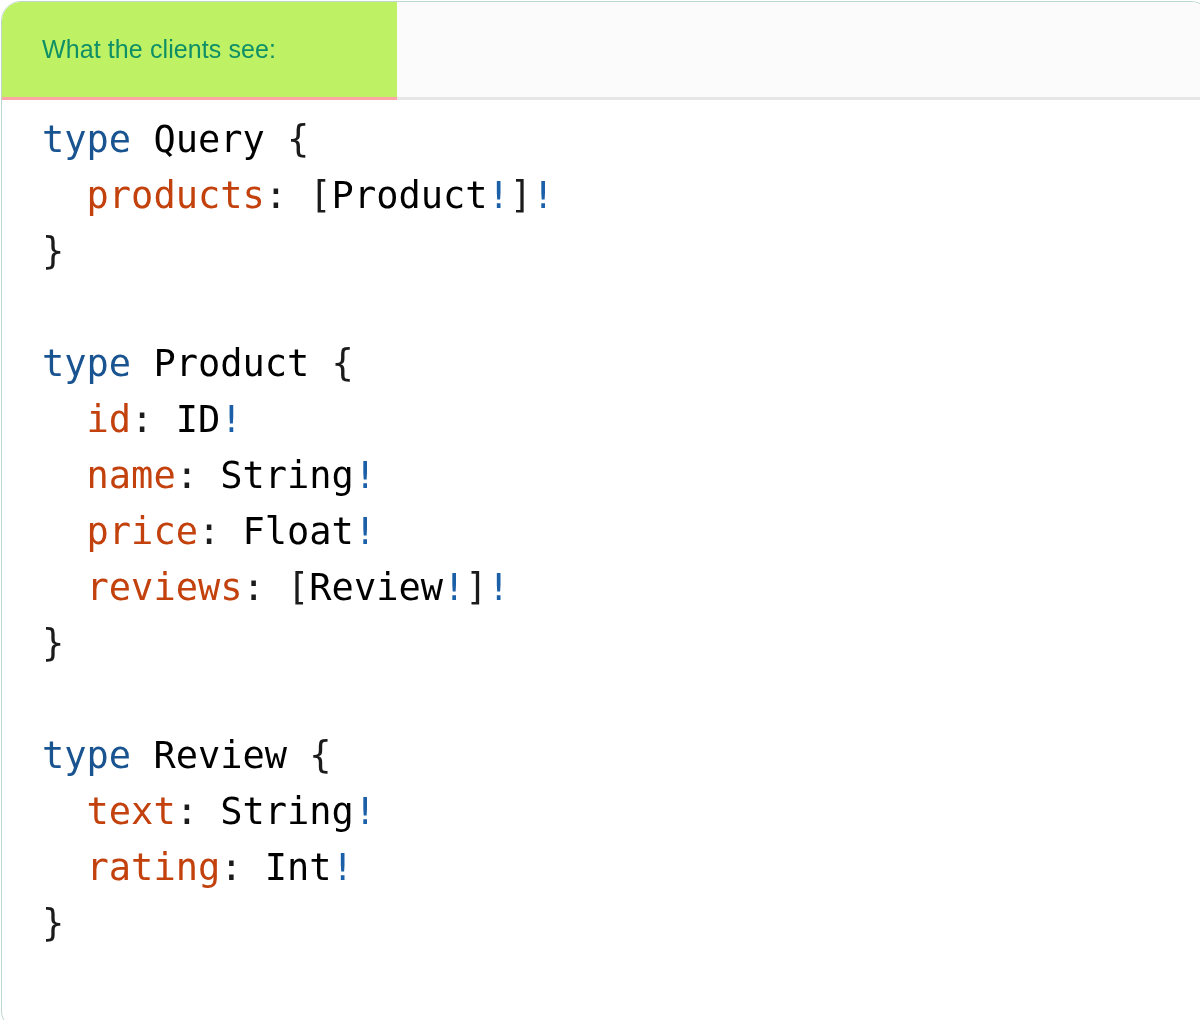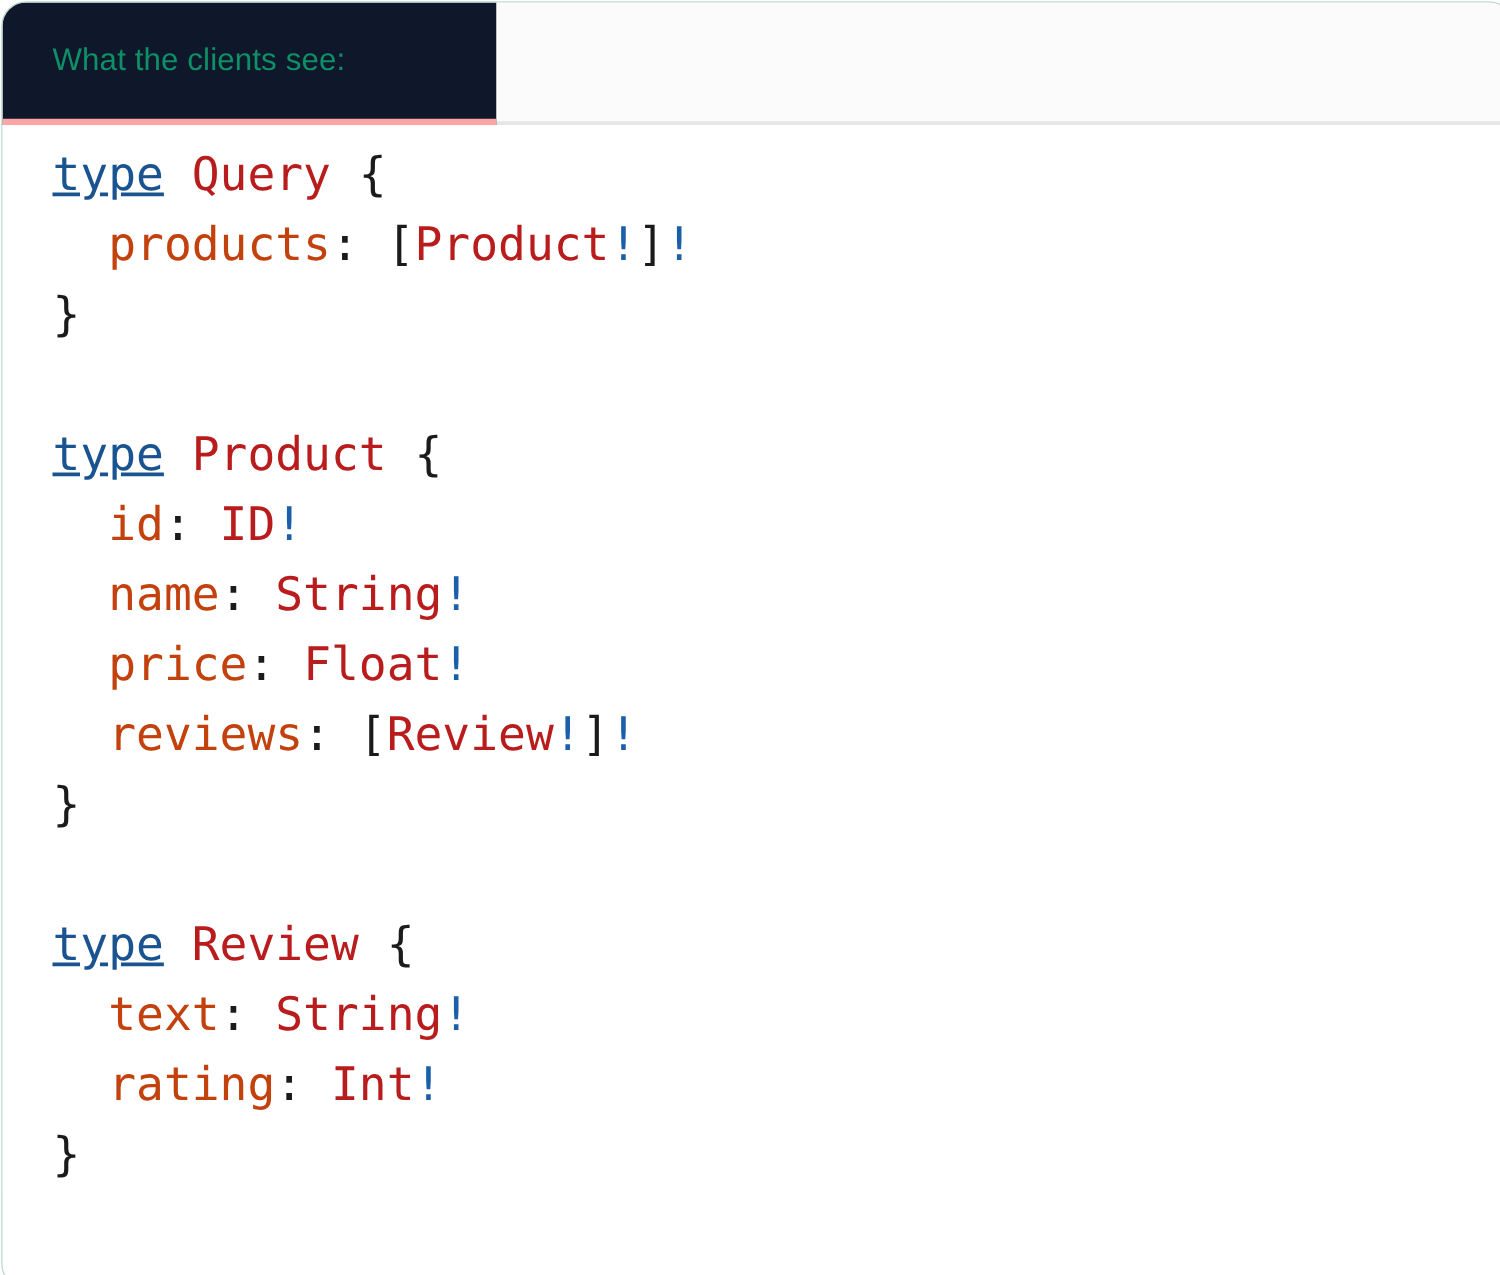--- a/index.html
+++ b/index.html
@@ -41,22 +41,22 @@
   .tab {
     position: absolute;
     left: 0;
     top: 0;
     width: 395px;
     height: 98px;
     box-sizing: border-box;
     display: flex;
     align-items: center;
     padding-left: 40px;
-    border-bottom: 5px solid #fca5a5;
-    background: #0f172a;
+    border-bottom: 3px solid #fca5a5;
+    background: #bef264;
     text-align: center;
   }
   .tab-label {
     color: #0e8f66;
     font-size: 25px;
     font-weight: 400;
     letter-spacing: 0.1px;
     white-space: nowrap;
   }
 
@@ -70,22 +70,22 @@
     margin: 0;
     padding: 12px 0 0 40px;
     font-family: "DejaVu Sans Mono", monospace;
     font-size: 37px;
     line-height: 56px;
     color: #1b1b1b;
     white-space: pre;
     tab-size: 2;
   }
   pre.code .ln { display: block; height: 56px; }
-  .kw   { color: #1a5490; text-decoration: underline; }   
-  .tn   { color: #b91c1c; }   
+  .kw   { color: #1a5490; }   
+  .tn   { color: #000000; }   
   .bang { color: #1a5fa8; }   
   .punc { color: #1b1b1b; }   
   .fld  { color: #c2410c; }   
 </style>
 </head>
 <body>
 
 <div class="card">
 
   <div class="tabbar">

